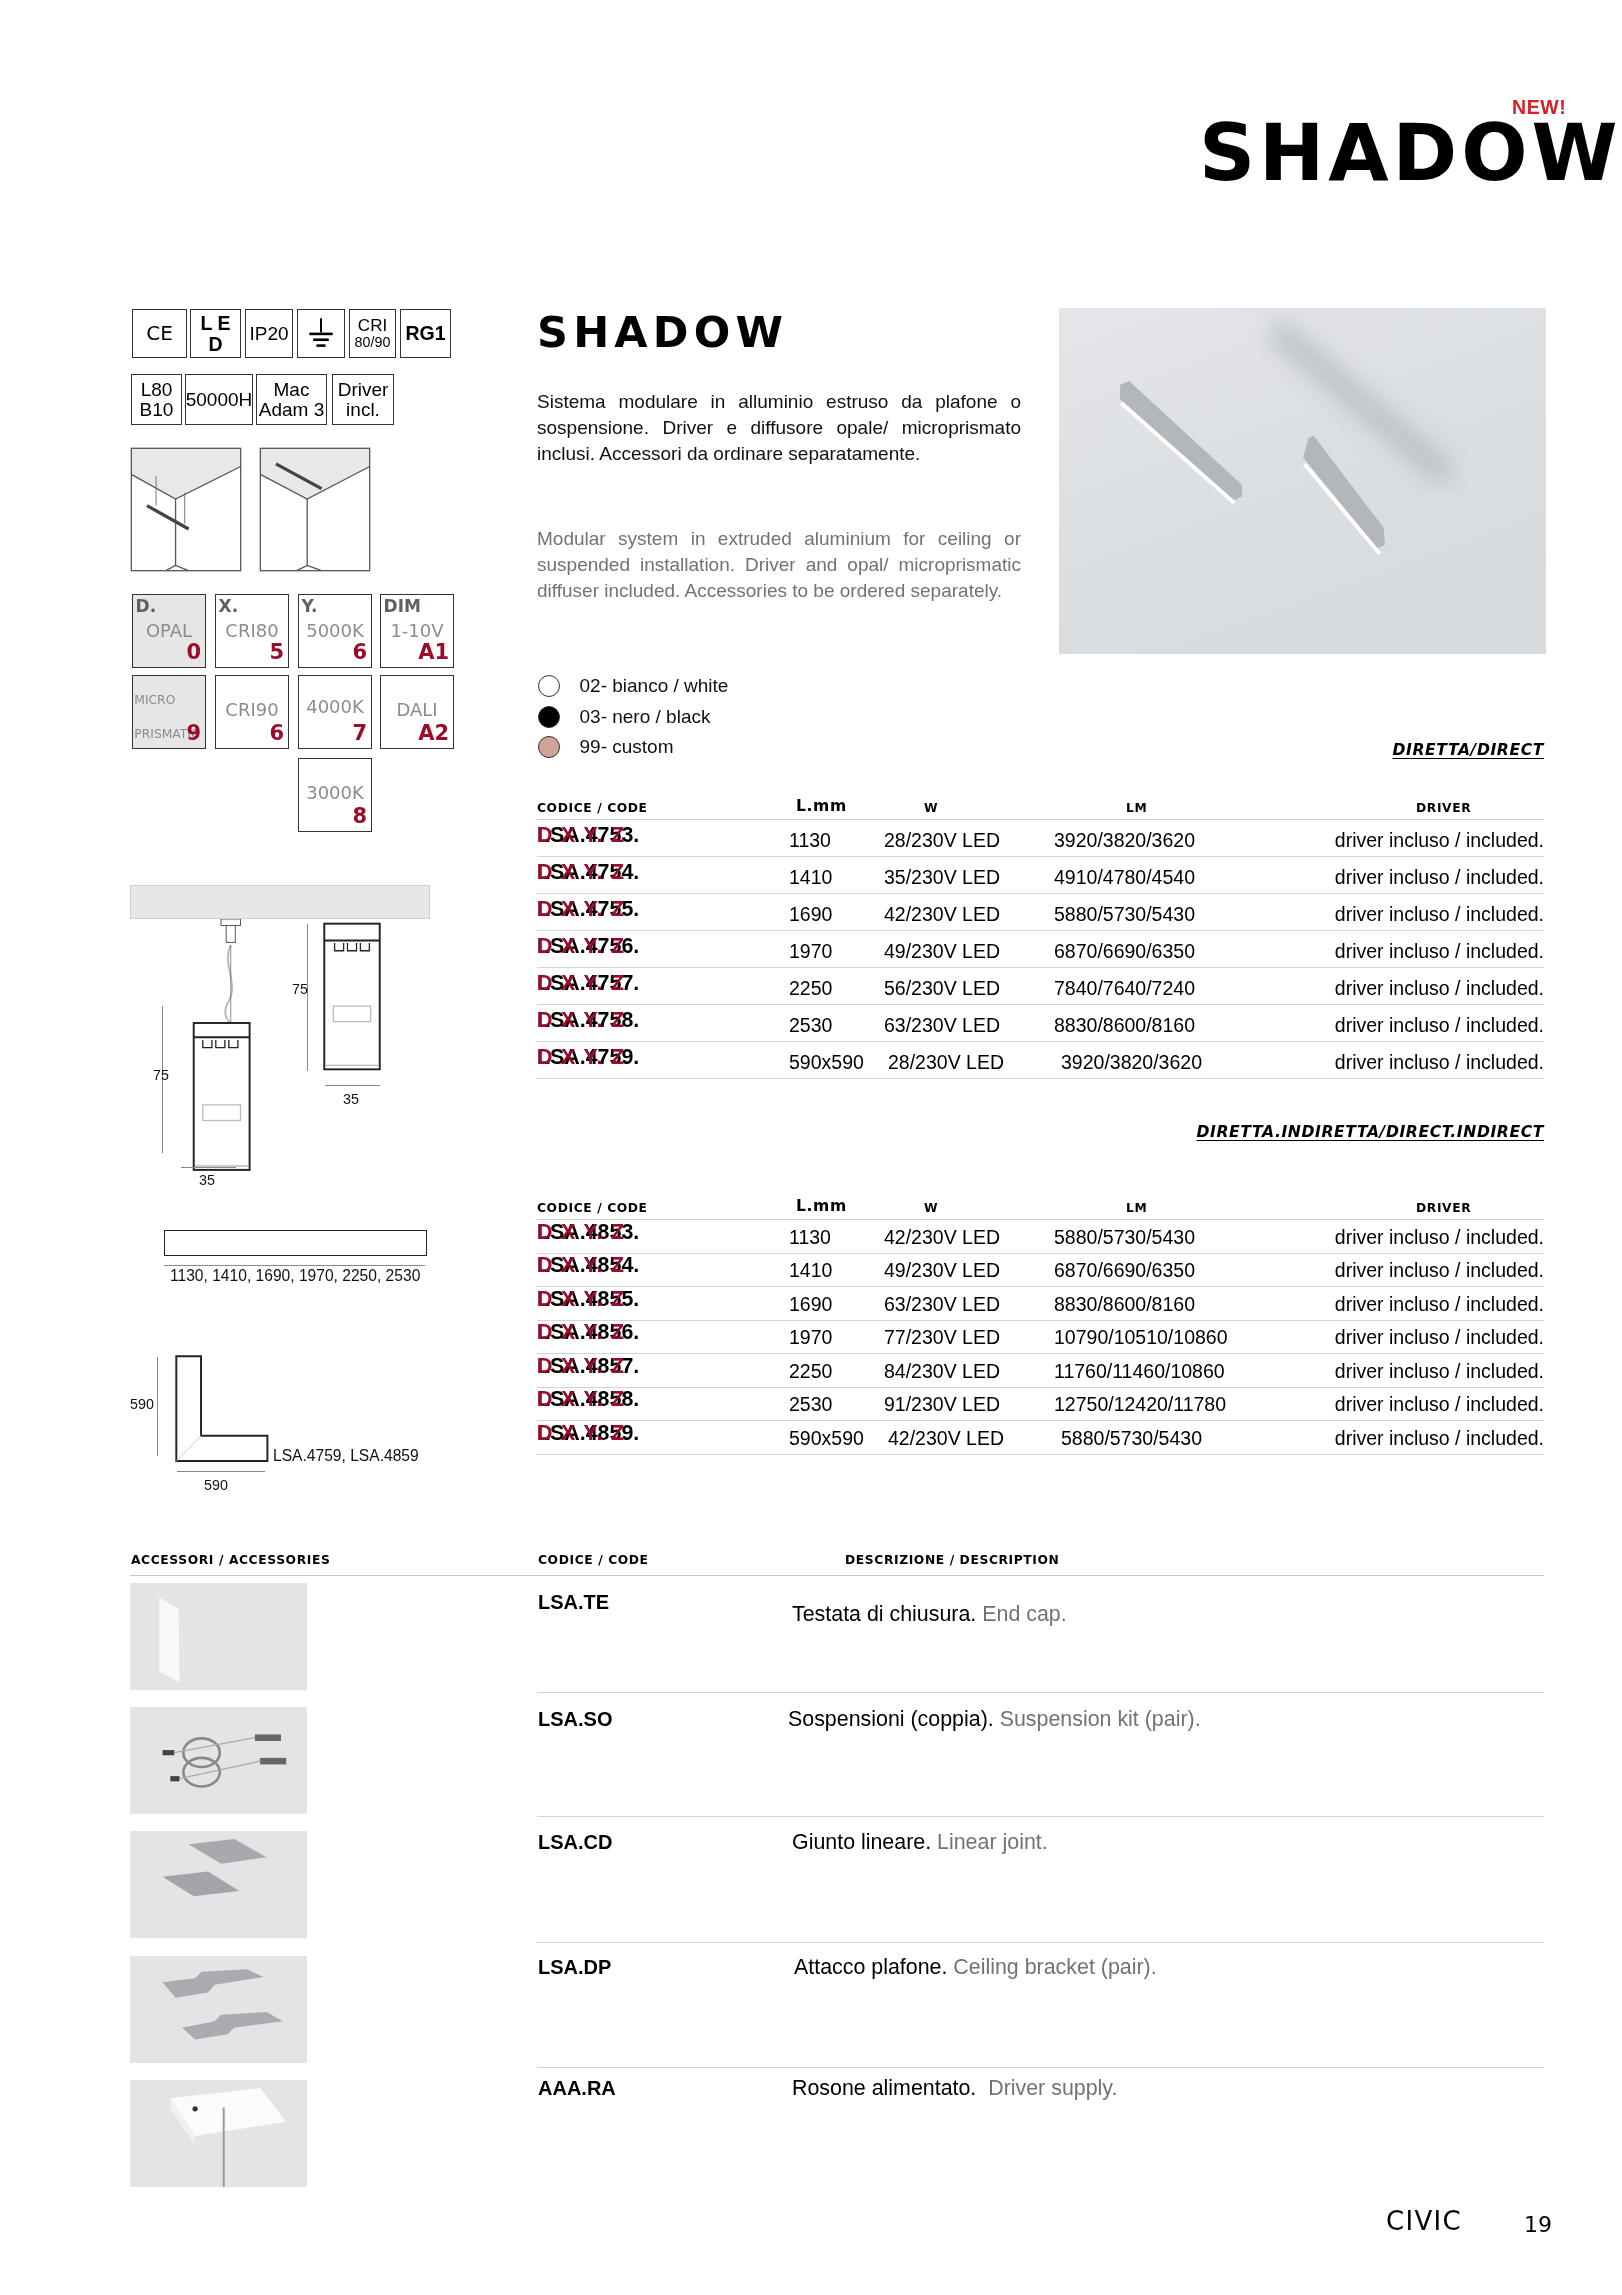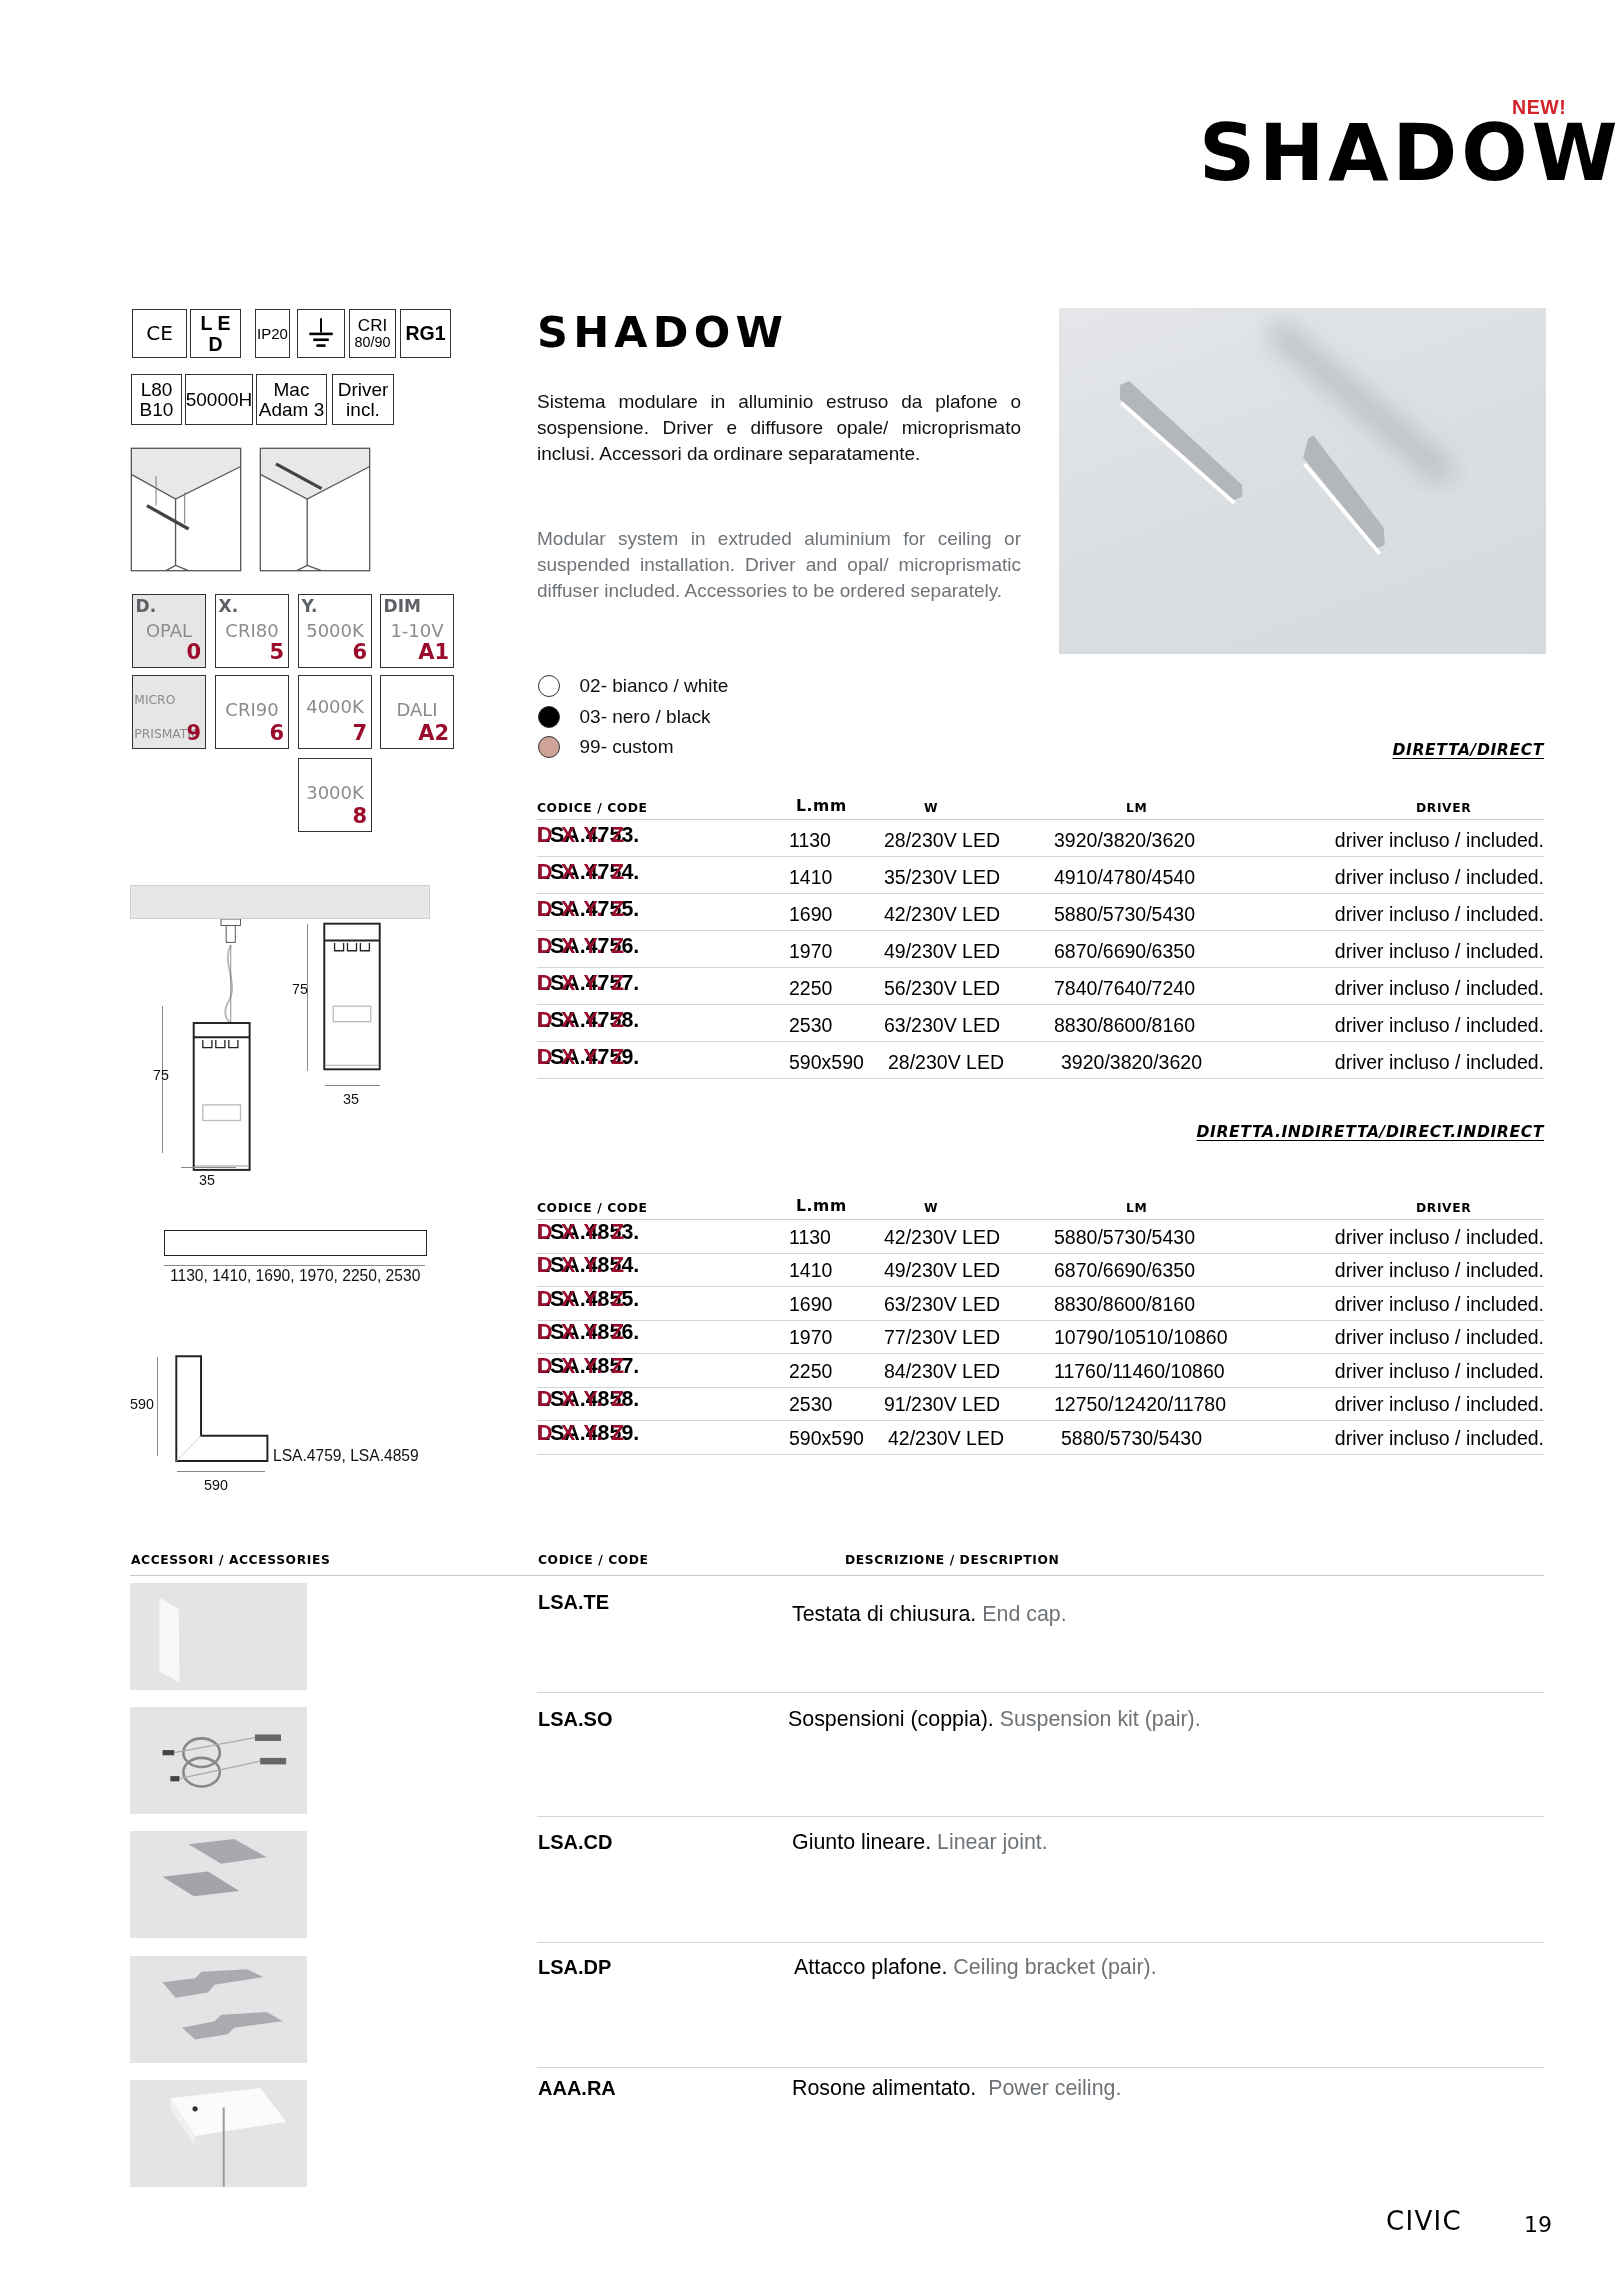--- a/index.html
+++ b/index.html
@@ -56,21 +56,21 @@
 
 <div class="abs new-badge">NEW!</div>
 <div class="abs big-title">SHADOW</div>
 
 <div class="badge" style="left:132px;top:309px;width:55px;height:49px;font-size:20px;font-family:'DejaVu Sans',sans-serif;">
     <span>CE</span>
   </div>
 <div class="badge" style="left:190px;top:309px;width:51px;height:49px;font-size:19.5px;font-weight:bold;">
     <span>L E D</span>
   </div>
-<div class="badge" style="left:245px;top:309px;width:35px;height:49px;font-size:15px;margin-left:10px;">
+<div class="badge" style="left:245px;top:309px;width:48px;height:49px;font-size:19px;">
     <span>IP20</span>
   </div>
 <div class="badge" style="left:297px;top:309px;width:48px;height:49px;">
   <svg width="26" height="32.5" viewBox="0 0 40 50">
       <line x1="20" y1="2" x2="20" y2="24" stroke="#000" stroke-width="3"></line>
       <line x1="2" y1="26" x2="38" y2="26" stroke="#000" stroke-width="4"></line>
       <line x1="8" y1="35" x2="32" y2="35" stroke="#000" stroke-width="4"></line>
       <line x1="13" y1="44" x2="27" y2="44" stroke="#000" stroke-width="4"></line>
     </svg>
 </div>
@@ -458,19 +458,19 @@
 
 <div class="acc-img" style="top:2080px;">
   <svg width="177" height="107" viewBox="0 0 272 164">
       <polygon points="62,28 200,12 240,64 100,86" fill="#fbfbfb"></polygon>
       <polygon points="62,28 100,86 100,100 62,44" fill="#f0f0f0"></polygon>
       <circle cx="100" cy="44" r="4" fill="#333"></circle>
       <line x1="144" y1="42" x2="144" y2="164" stroke="#999" stroke-width="3"></line>
     </svg>
 </div>
 <div class="acc-code" style="top:2077px;text-align:center;">AAA.RA</div>
-<div class="acc-desc" style="left:792px;top:2076px;"><span>Rosone alimentato.</span>&nbsp; <span class="en">Power ceiling.</span></div>
+<div class="acc-desc" style="left:792px;top:2076px;"><span>Rosone alimentato.</span>&nbsp; <span class="en">Driver supply.</span></div>
 
 <div class="abs footer-logo">
   <span>CIVIC</span>
 </div>
 <div class="abs page-num">19</div>
 
 
 </body></html>

